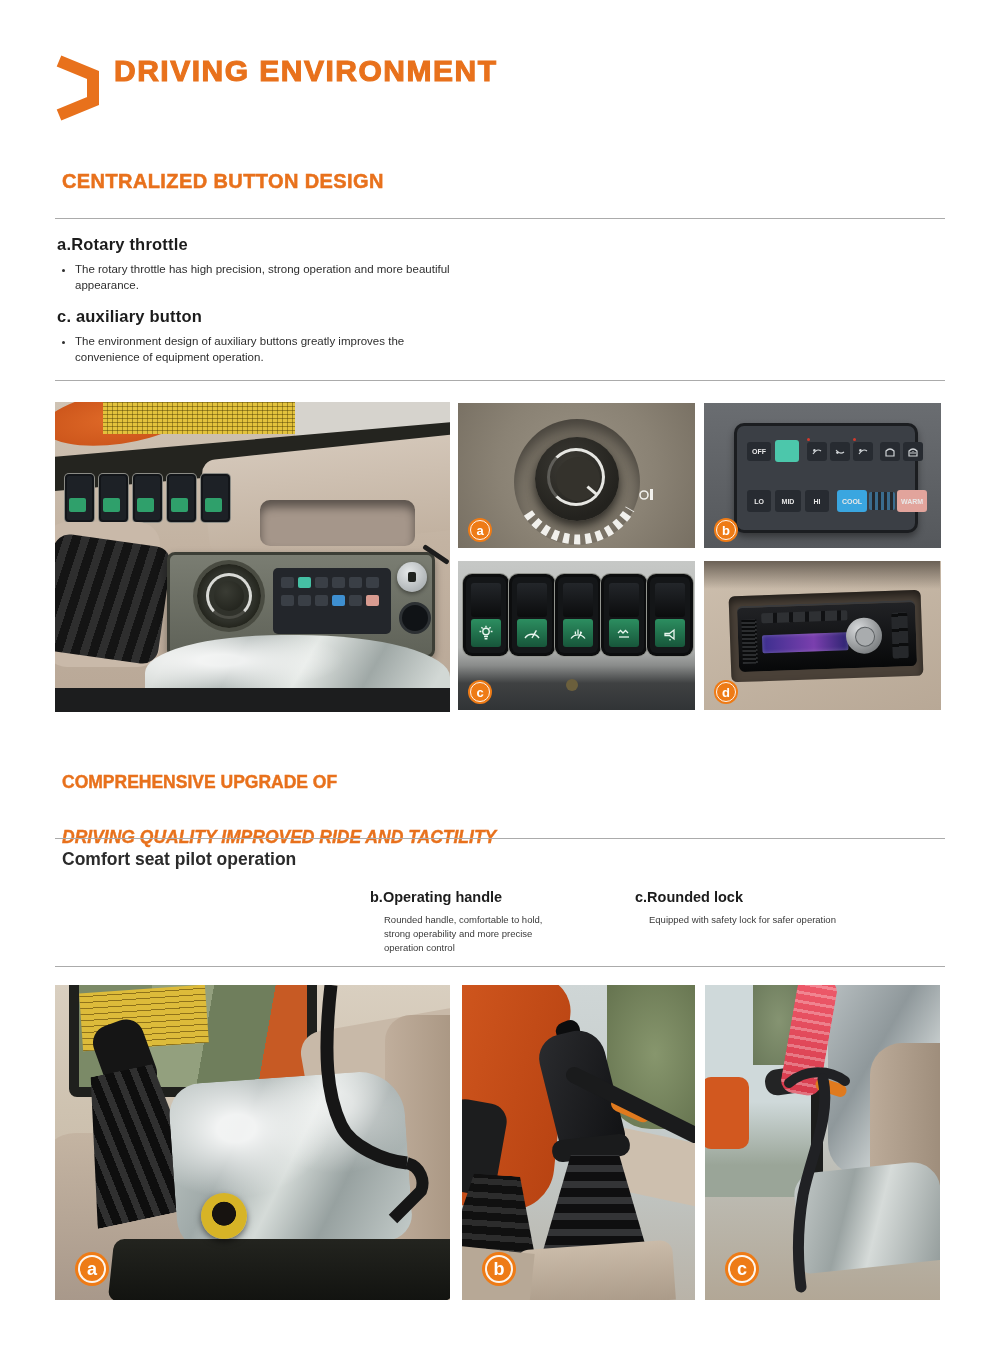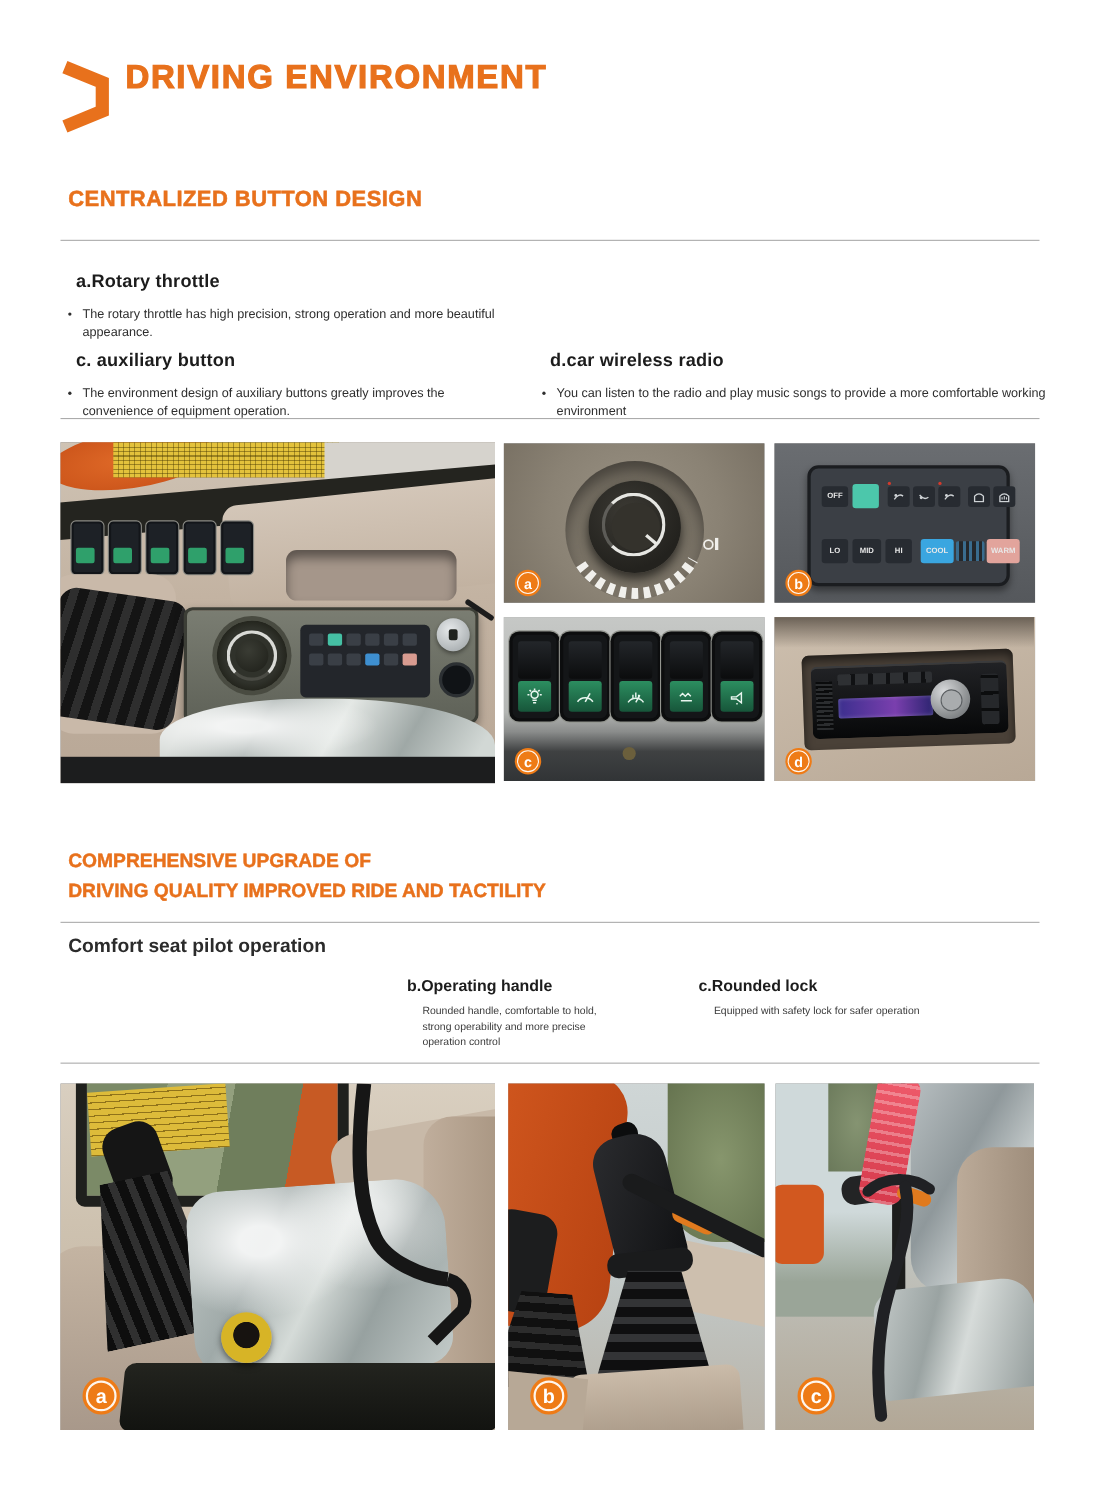--- a/index.html
+++ b/index.html
@@ -11,21 +11,21 @@
   .big-title{position:absolute;left:114px;top:55px;color:var(--accent,#e8711c);
              font-size:30px;line-height:31px;font-weight:700;letter-spacing:1.5px;
              -webkit-text-stroke:1.1px var(--accent,#e8711c);}
 
   
   .s1-head{position:absolute;left:62px;top:170px;color:var(--accent,#e8711c);
            font-size:20px;font-weight:700;letter-spacing:.4px;-webkit-text-stroke:.5px var(--accent,#e8711c);}
   .rule{position:absolute;left:55px;width:890px;border:none;border-top:1px solid #ababab;margin:0;}
 
   .feat{position:absolute;}
-  .feat h3{margin:12px;font-size:16.5px;font-weight:700;color:#1c1c1c;letter-spacing:.2px;}
+  .feat h3{margin:0;font-size:16.5px;font-weight:700;color:#1c1c1c;letter-spacing:.2px;}
   .feat ul{margin:7px 0 0 0;padding-left:18px;}
   .feat li{font-size:11.5px;line-height:16px;color:#2e2e2e;}
 
   .s2-head{position:absolute;left:62px;color:var(--accent,#e8711c);font-size:17.5px;line-height:27px;
            font-weight:700;-webkit-text-stroke:.4px var(--accent,#e8711c);}
   .s2-sub{position:absolute;left:62px;top:849px;font-size:17.5px;font-weight:700;color:#2b2b2b;}
   .col{position:absolute;top:889px;}
   .col h4{margin:0;font-size:14.5px;font-weight:700;color:#1c1c1c;}
   .col p{margin:8px 0 0 14px;font-size:9.5px;line-height:14px;color:#3a3a3a;}
 
@@ -221,26 +221,20 @@
     <ul>
         <li>The rotary throttle has high precision, strong operation and more beautiful appearance.</li>
       </ul>
   </div>
   <div class="feat" style="left:57px;top:307px;width:400px;">
     <h3>c. auxiliary button</h3>
     <ul>
         <li>The environment design of auxiliary buttons greatly improves the convenience of equipment operation.</li>
       </ul>
   </div>
-  <div class="feat" style="left:488px;top:307px;width:490px;">
-    <h3>d.car wireless radio</h3>
-    <ul>
-        <li>You can listen to the radio and play music songs to provide a more comfortable working environment</li>
-      </ul>
-  </div>
   <hr class="rule" style="top:380px;">
 
   <div class="ph" style="left:55px;top:402px;width:395px;height:310px;">
     <div class="cab-bg"></div>
     <div class="cab-orange"></div>
     <div class="cab-sticker"></div>
     <div class="cab-sky"></div>
     <div class="cab-frame"></div>
     <div class="cab-pillar"></div>
     <div class="cab-tray"></div>
@@ -411,21 +405,21 @@
       <div class="pd-disp"></div>
       <div class="pd-knob">
           <i></i>
         </div>
       <div class="pd-side"></div>
     </div>
     <div class="tag sm">d</div>
   </div>
 
   <div class="s2-head" style="top:769px;">COMPREHENSIVE UPGRADE OF</div>
-  <div class="s2-head" style="top:796px;">DRIVING QUALITY IMPROVED RIDE AND TACTILITY</div>
+  <div class="s2-head" style="top:824px;font-style:italic;">DRIVING QUALITY IMPROVED RIDE AND TACTILITY</div>
   <hr class="rule" style="top:838px;">
   <div class="s2-sub">Comfort seat pilot operation</div>
 
   <div class="col" style="left:370px;width:200px;">
     <h4>b.Operating handle</h4>
     <p>Rounded handle, comfortable to hold, strong operability and more precise operation control</p>
   </div>
   <div class="col" style="left:635px;width:300px;">
     <h4>c.Rounded lock</h4>
     <p>Equipped with safety lock for safer operation</p>

